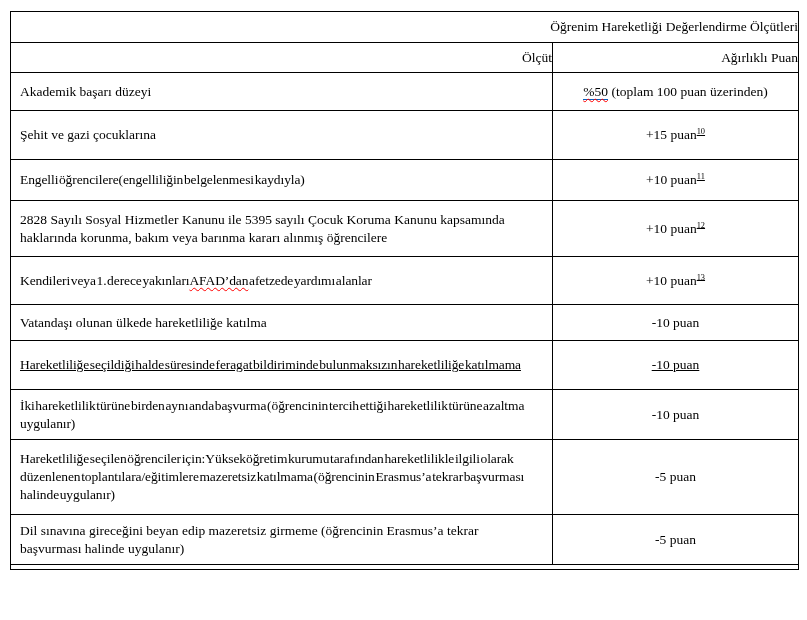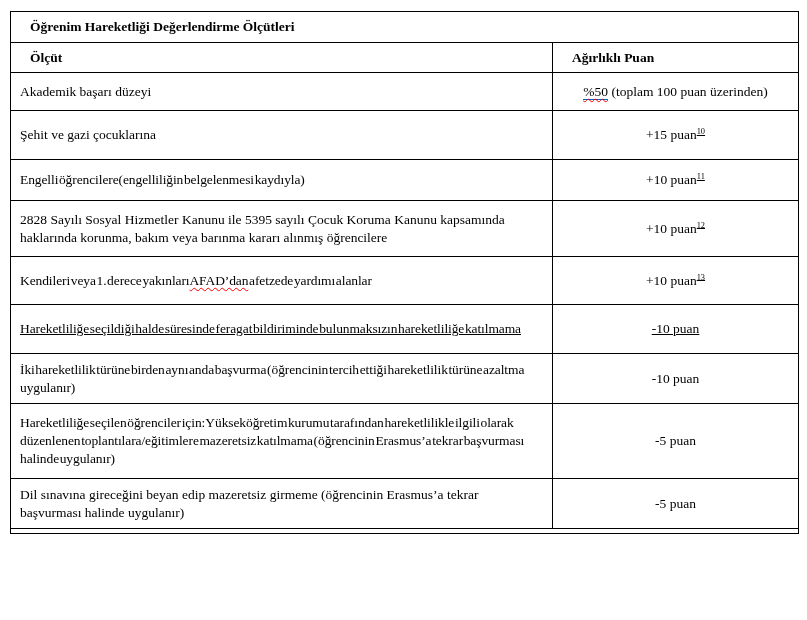--- a/index.html
+++ b/index.html
@@ -27,23 +27,23 @@
   table.criteria td {
     border: 1.6px solid #000000;
     font-size: 13.5px;
     line-height: 1.32;
     padding: 0 9px;
     vertical-align: middle;
     overflow: hidden;
   }
   tr.title-row td,
   tr.header-row td {
-    text-align: left;
-    font-weight: bold;
-    padding: 3px 19px;
+    text-align: right;
+    font-weight: normal;
+    padding: 3px 0;
   }
   td.criterion-cell { text-align: left; }
   td.weight-cell    { text-align: center; }
   td.stub-cell      { padding: 0; }
   .condensed { word-spacing: -2.6px; letter-spacing: -0.1px; }
   span.squiggle {
     text-decoration: underline wavy #FF0000;
     text-decoration-thickness: 1px;
     text-underline-offset: 2px;
   }
@@ -88,20 +88,24 @@
           <td class="weight-cell"><span>+10 puan</span><span class="sup">11</span></td>
         </tr>
         <tr style="height: 56px;">
           <td class="criterion-cell"><span>2828 Sayılı Sosyal Hizmetler Kanunu ile 5395 sayılı Çocuk Koruma Kanunu kapsamında haklarında korunma, bakım veya barınma kararı alınmış öğrencilere</span></td>
           <td class="weight-cell"><span>+10 puan</span><span class="sup">12</span></td>
         </tr>
         <tr style="height: 48px;">
           <td class="criterion-cell condensed"><span>Kendileri veya 1. derece yakınları </span><span class="squiggle">AFAD’dan</span><span> afetzede yardımı alanlar</span></td>
           <td class="weight-cell"><span>+10 puan</span><span class="sup">13</span></td>
         </tr>
+        <tr style="height: 36px;">
+          <td class="criterion-cell"><span>Vatandaşı olunan ülkede hareketliliğe katılma</span></td>
+          <td class="weight-cell"><span>-10 puan</span></td>
+        </tr>
         <tr style="height: 49px; text-decoration: underline;">
           <td class="criterion-cell condensed"><span>Hareketliliğe seçildiği halde süresinde feragat bildiriminde bulunmaksızın hareketliliğe katılmama</span></td>
           <td class="weight-cell"><span>-10 puan</span></td>
         </tr>
         <tr style="height: 50px;">
           <td class="criterion-cell condensed"><span>İki hareketlilik türüne birden aynı anda başvurma (öğrencinin tercih ettiği hareketlilik türüne azaltma uygulanır)</span></td>
           <td class="weight-cell"><span>-10 puan</span></td>
         </tr>
         <tr style="height: 75px;">
           <td class="criterion-cell condensed"><span>Hareketliliğe seçilen öğrenciler için: Yükseköğretim kurumu tarafından hareketlilikle ilgili olarak düzenlenen toplantılara/eğitimlere mazeretsiz katılmama (öğrencinin Erasmus’a tekrar başvurması halinde uygulanır)</span></td>

